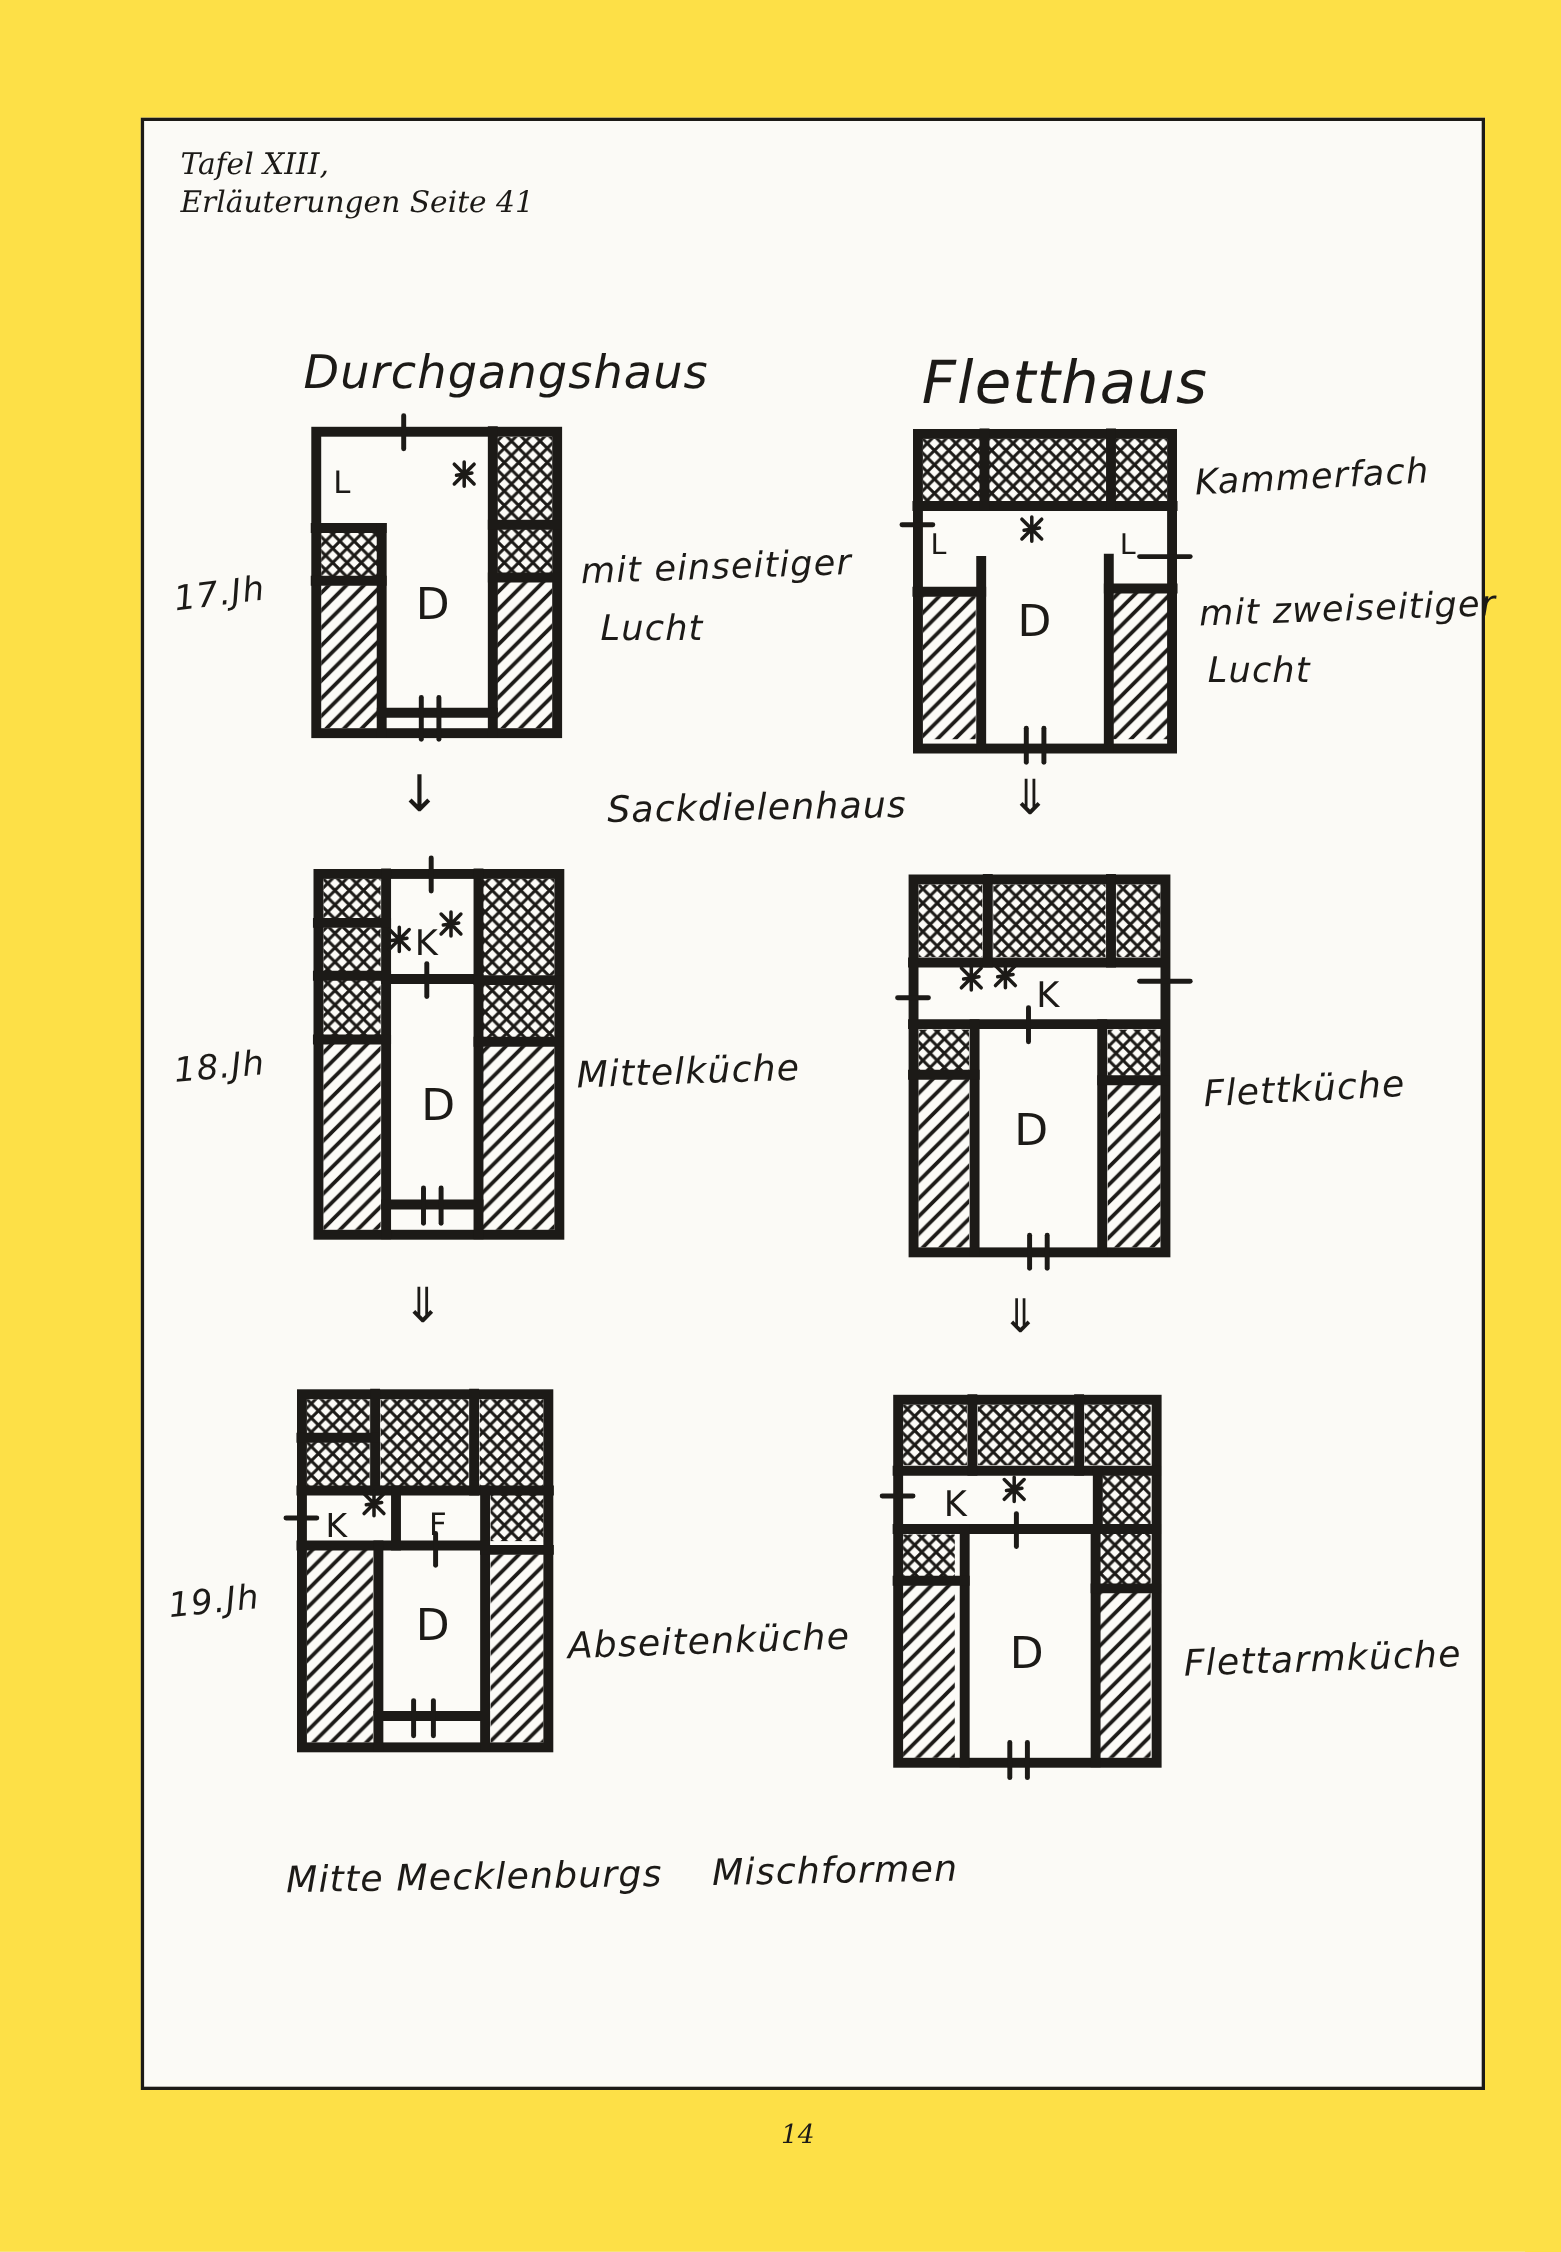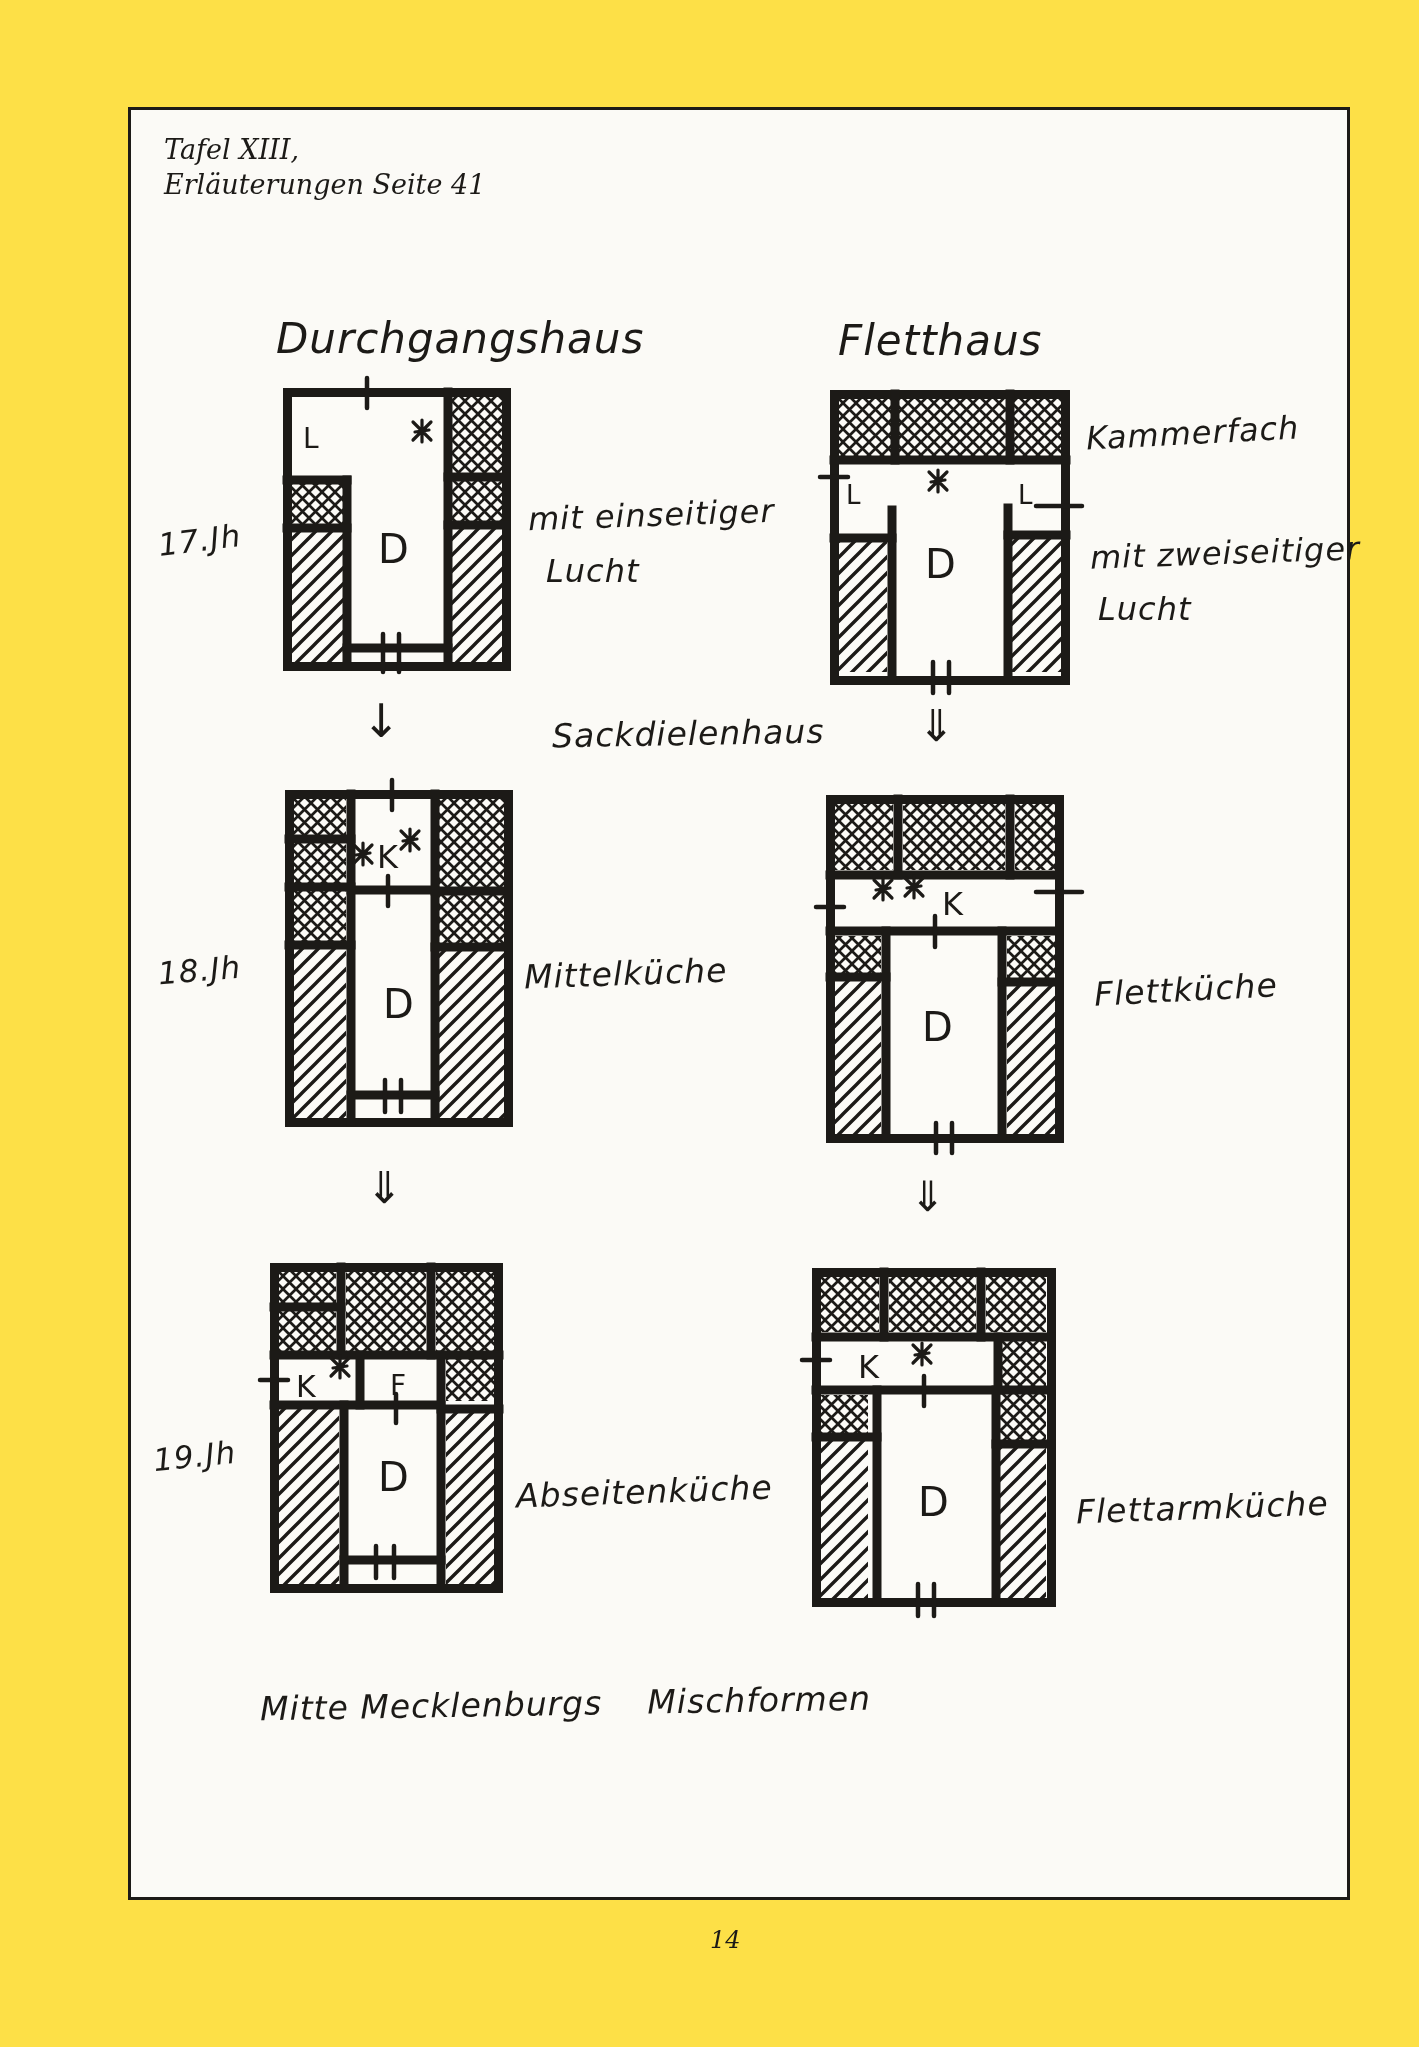--- a/index.html
+++ b/index.html
@@ -39,21 +39,21 @@
       </g>
     </defs>
   </svg>
 
   <div id="frame"></div>
 
   <div class="abs serif-it" style="left:164px;top:134px;font-size:27px;">Tafel XIII,</div>
   <div class="abs serif-it" style="left:164px;top:169px;font-size:27px;">Erläuterungen Seite 41</div>
 
   <div class="abs hand" style="left:276px;top:314px;font-size:42px;">Durchgangshaus</div>
-  <div class="abs hand" style="left:838px;top:316px;font-size:42px;">Fletthaus</div>
+  <div class="abs hand" style="left:838px;top:316px;font-size:54px;">Fletthaus</div>
 
   <div class="abs hand" style="left:158px;top:522px;font-size:31px;transform:rotate(-7deg);">17.Jh</div>
 
   <svg class="plan" style="left:283px;top:388px" width="228" height="283" viewBox="0 0 228 283">
     <rect class="wallrect" x="4.5" y="4.5" width="219" height="274"></rect>
     <g>
       <rect class="hc" x="169" y="9" width="50" height="76"></rect>
       <rect class="hc" x="169" y="93" width="50" height="40"></rect>
       <rect class="hd" x="169" y="141" width="50" height="133"></rect>
       <rect class="hc" x="9" y="96" width="51" height="40"></rect>

